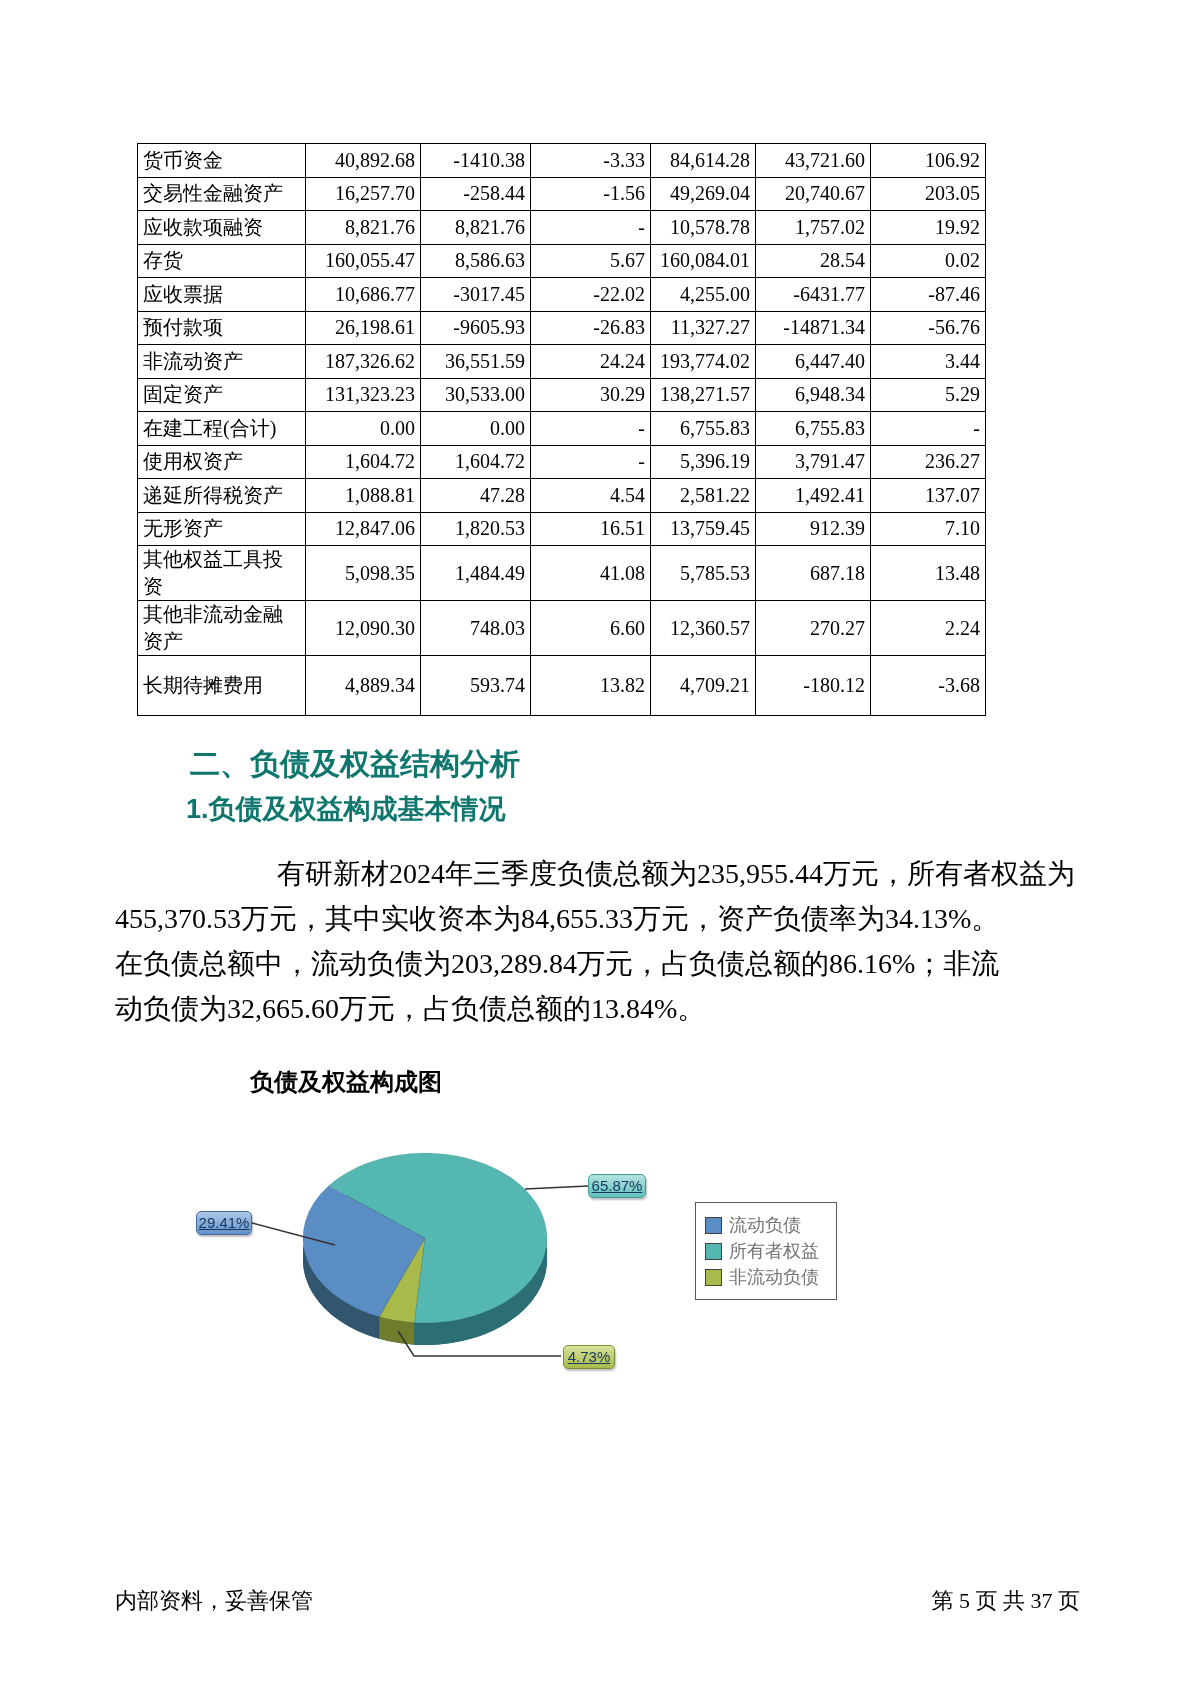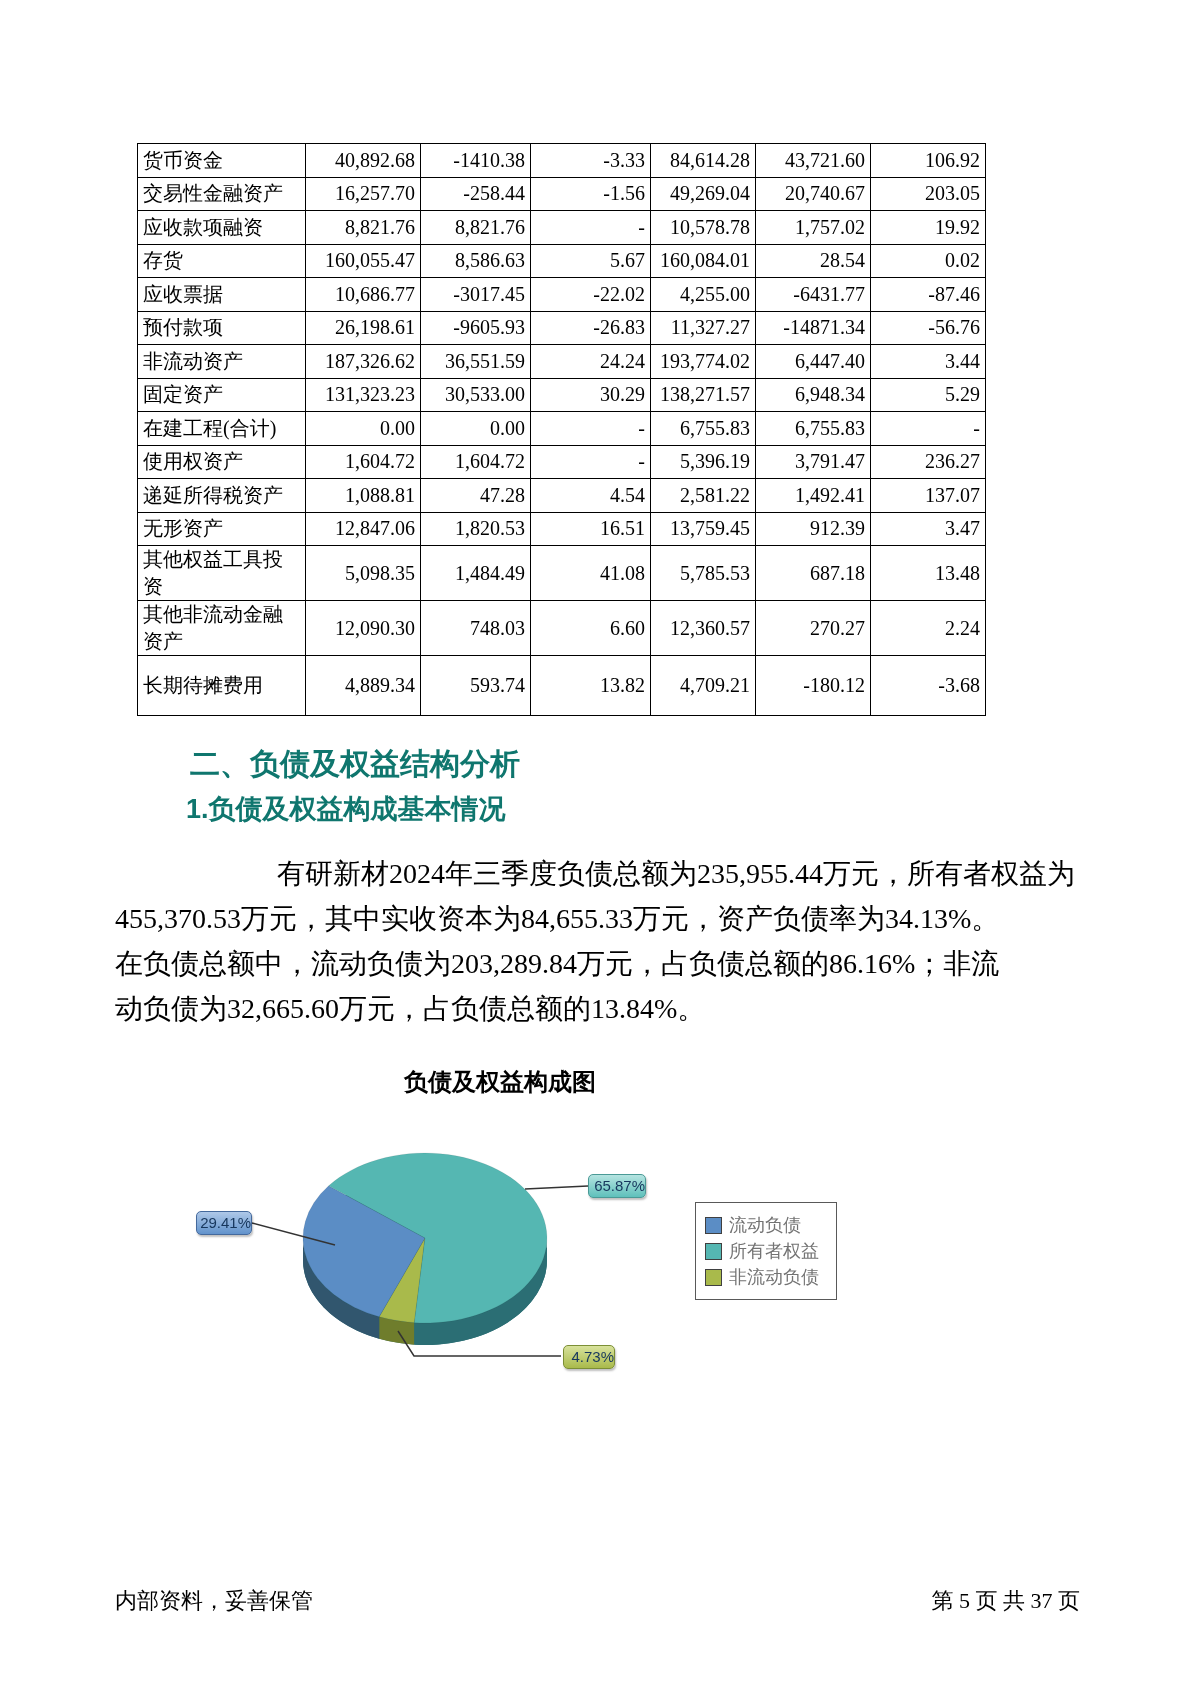--- a/index.html
+++ b/index.html
@@ -21,27 +21,27 @@
   .h2{position:absolute;left:186px;top:791px;font-family:"Liberation Sans",sans-serif;
       font-weight:700;font-size:27px;color:#0f766e;white-space:nowrap;}
 
   
   .para{position:absolute;left:115px;top:851px;width:960px;}
   .pline{height:45px;line-height:45px;font-size:28px;white-space:nowrap;
          font-family:"Liberation Serif",serif;}
   .pline.first{padding-left:56px;text-align:right;}
 
   
-  .chart-title{position:absolute;left:250px;top:1066px;width:500px;text-align:center;
+  .chart-title{position:absolute;left:250px;top:1066px;width:500px;
                font-family:"Liberation Sans",sans-serif;font-weight:700;font-size:24px;}
   svg.chart{position:absolute;left:115px;top:1060px;}
 
   .co{position:absolute;height:24px;line-height:22px;box-sizing:border-box;border-radius:5px;
-      font-family:"Liberation Sans",sans-serif;font-size:15px;color:#17375d;text-align:right;
-      box-shadow:1px 2px 2px rgba(0,0,0,0.25);}
+      font-family:"Liberation Sans",sans-serif;font-size:15px;color:#17375d;text-align:center;
+      box-shadow:1px 2px 2px rgba(0,0,0,0.25);text-decoration:underline;}
   .co-teal {left:588px;top:1174px;width:58px;border:1.5px solid #4a9a96;
             background:linear-gradient(#b5e4e1,#5fc0bb);}
   .co-blue {left:196px;top:1211px;width:56px;border:1.5px solid #44699c;
             background:linear-gradient(#aec8e8,#6293cc);}
   .co-olive{left:563px;top:1345px;width:52px;border:1.5px solid #7c8f35;
             background:linear-gradient(#d8e29c,#a9ba4b);}
 
   .legend{position:absolute;left:695px;top:1202px;width:142px;box-sizing:border-box;
           border:1px solid #595959;background:#fff;padding:9px 9px;}
   .legend-row{display:flex;align-items:center;height:26px;}
@@ -167,21 +167,21 @@
           <td class="num">1,492.41</td>
           <td class="num">137.07</td>
         </tr>
         <tr>
           <td class="lbl">无形资产</td>
           <td class="num">12,847.06</td>
           <td class="num">1,820.53</td>
           <td class="num">16.51</td>
           <td class="num">13,759.45</td>
           <td class="num">912.39</td>
-          <td class="num">3.47</td>
+          <td class="num">7.10</td>
         </tr>
         <tr>
           <td class="lbl">其他权益工具投资</td>
           <td class="num">5,098.35</td>
           <td class="num">1,484.49</td>
           <td class="num">41.08</td>
           <td class="num">5,785.53</td>
           <td class="num">687.18</td>
           <td class="num">13.48</td>
         </tr>

